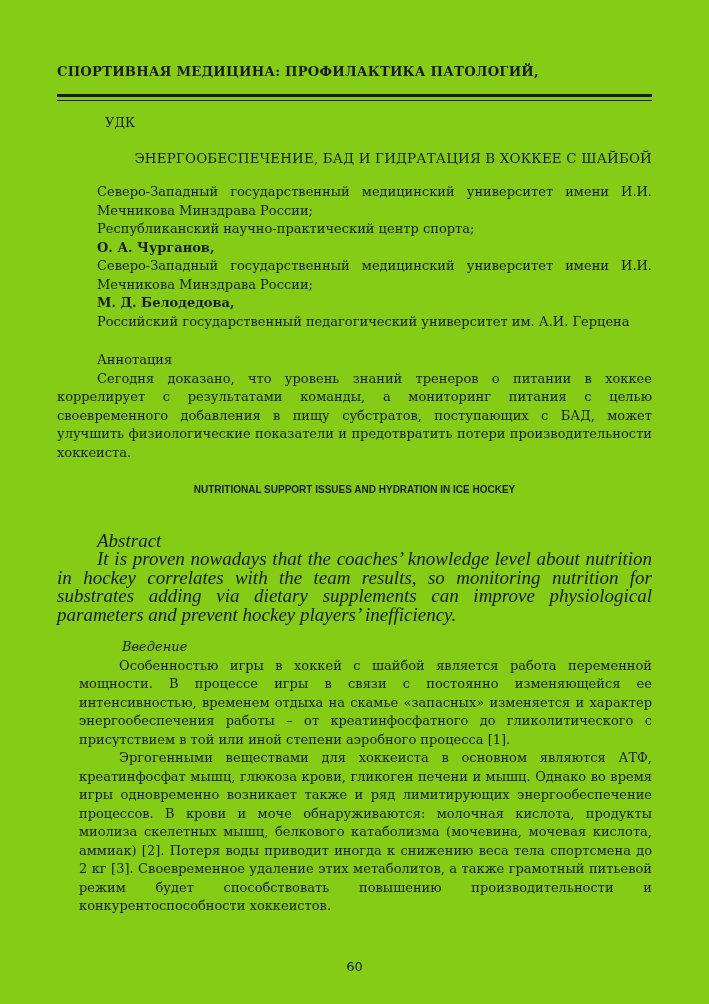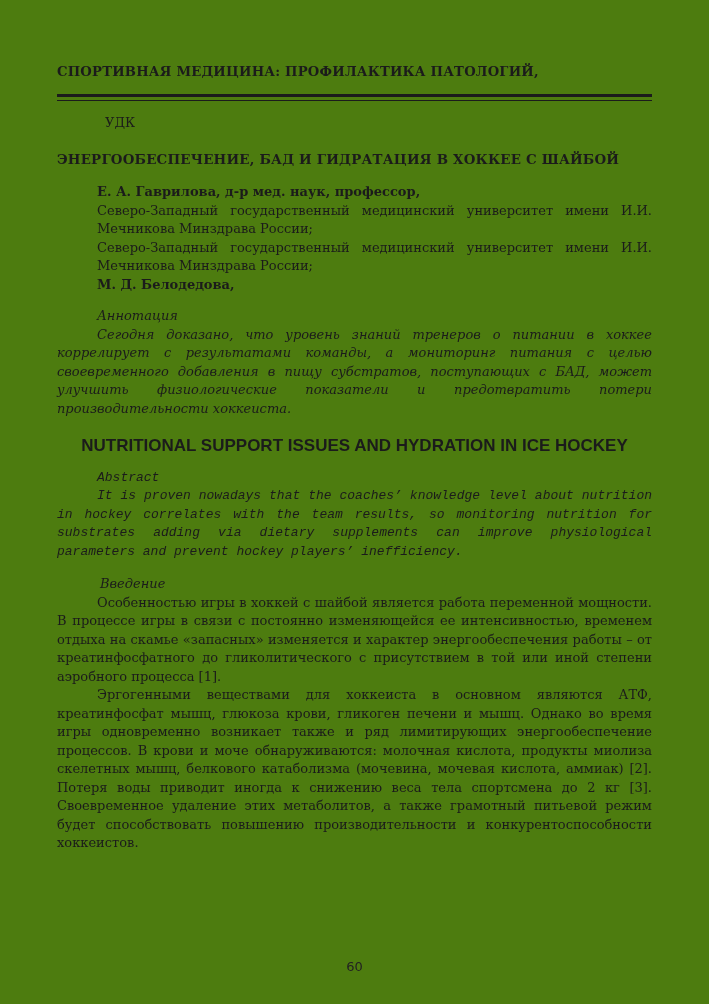--- a/index.html
+++ b/index.html
@@ -5,21 +5,21 @@
   html, body {
     margin: 0;
     padding: 0;
     background: #ffffff;
   }
   .page {
     position: relative;
     width: 709px;
     height: 1004px;
     box-sizing: border-box;
-    background: #4d7c0f;
+    background: #84cc16;
     color: #1b1b1b;
     font-family: "DejaVu Serif", serif;
     font-size: 13px;
     line-height: 18.5px;
     padding: 62px 57px 16px 57px;
     overflow: hidden;
   }
   p { margin: 0; }
 
   
@@ -36,64 +36,63 @@
     border-bottom: 1.5px solid #1b1b1b;
   }
 
   .udk {
     margin-top: 13px;
     margin-left: 48px;
   }
 
   .title-ru {
     margin-top: 17px;
-    text-align: left;
-    font-weight: bold;
+    text-align: right;
+    font-weight: normal;
     font-size: 13.4px;
     letter-spacing: 0.2px;
   }
 
   .authors {
     margin-top: 15px;
     margin-left: 40px;
   }
   .author-name { font-weight: bold; }
   .author-aff  { text-align: justify; }
 
   .annotation {
-    margin-top: 13px;
-    font-style: italic;
+    margin-top: 20px;
   }
   .annotation-heading { margin-left: 40px; }
   .annotation-text {
     text-align: justify;
     text-indent: 40px;
   }
 
   .title-en {
     margin-top: 19px;
     text-align: center;
     font-weight: bold;
-    font-size: 17px;
+    font-size: 10px;
     font-family: "Liberation Sans", sans-serif;
   }
 
   .abstract {
-    margin-top: 13px;
-    font-family: Liberation Mono, monospace;
+    margin-top: 32px;
+    font-family: Liberation Serif, serif;
     font-style: italic;
-    font-size: 13px;
+    font-size: 19px;
   }
   .abstract-heading { margin-left: 40px; }
   .abstract-text {
     text-align: justify;
     text-indent: 40px;
   }
 
-  .introduction { margin-top: 14px; }
+  .introduction { margin-top: 14px; margin-left: 22px; }
   .intro-heading {
     font-style: italic;
     margin-left: 43px;
   }
   .intro-par {
     text-align: justify;
     text-indent: 40px;
   }
 
   .page-number {
@@ -117,30 +116,32 @@
   </div>
 
   <div class="header-divider"></div>
 
   <p class="udk">УДК</p>
 
   <p class="title-ru">ЭНЕРГООБЕСПЕЧЕНИЕ, БАД И ГИДРАТАЦИЯ В ХОККЕЕ С ШАЙБОЙ</p>
 
   <div class="authors">
     <div>
-      <p class="author-name">Е. А. Гаврилова, д-р мед. наук, профессор,</p>
       <p class="author-aff">Северо-Западный государственный медицинский университет имени И.И. Мечникова Минздрава России;</p>
     </div>
     <div>
+      <p class="author-aff">Республиканский научно-практический центр спорта;</p>
     </div>
     <div>
+      <p class="author-name">О. А. Чурганов,</p>
       <p class="author-aff">Северо-Западный государственный медицинский университет имени И.И. Мечникова Минздрава России;</p>
     </div>
     <div>
       <p class="author-name">М. Д. Белодедова,</p>
+      <p class="author-aff">Российский государственный педагогический университет им. А.И. Герцена</p>
     </div>
   </div>
 
   <div class="annotation">
     <p class="annotation-heading">Аннотация</p>
     <p class="annotation-text">Сегодня доказано, что уровень знаний тренеров о питании в хоккее коррелирует с результатами команды, а мониторинг питания с целью своевременного добавления в пищу субстратов, поступающих с БАД, может улучшить физиологические показатели и предотвратить потери производительности хоккеиста.</p>
   </div>
 
   <p class="title-en">NUTRITIONAL SUPPORT ISSUES AND HYDRATION IN ICE HOCKEY</p>
 

